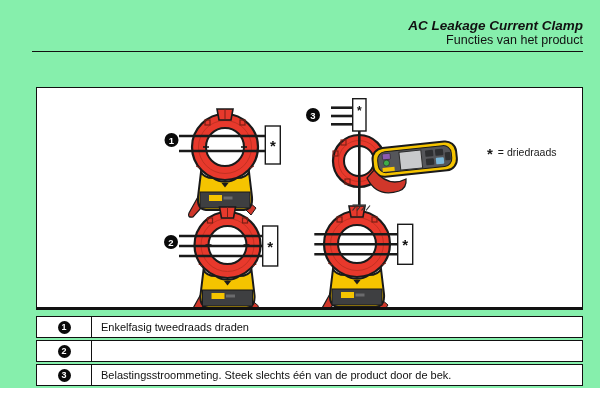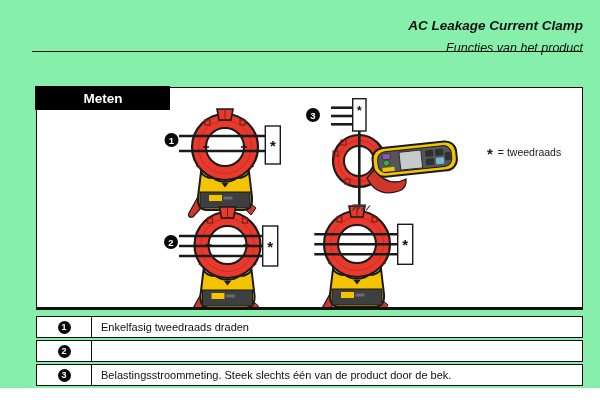--- a/index.html
+++ b/index.html
@@ -23,23 +23,21 @@
     line-height: 15px;
   }
   .doc-title {
     font-size: 13.5px;
     font-weight: bold;
     font-style: italic;
     color: #111;
   }
   .doc-subtitle {
     font-size: 12.5px;
-    font-style: italic;
     color: #111;
-    margin-top: 8px;
   }
   .header-rule {
     position: absolute;
     left: 32px;
     top: 51px;
     width: 551px;
     height: 0;
     border-top: 1.5px solid #111;
   }
 
@@ -153,27 +151,24 @@
 
 <div class="page">
 
   <div class="doc-header">
     <div class="doc-title">AC Leakage Current Clamp</div>
     <div class="doc-subtitle">Functies van het product</div>
   </div>
   <div class="header-rule"></div>
 
   <div class="figure-box">
-    <div class="meten-tab">
-      <span>Meten</span>
-    </div>
 
     <div class="legend">
       <span class="legend-symbol">*</span>
-      <span class="legend-text">= tweedraads</span>
+      <span class="legend-text">= driedraads</span>
     </div>
 
     <svg class="figure-canvas" viewBox="0 0 544 219">
       <defs>
 
         <g id="clampFace">
 
           <path d="M -26,48 L -36,66 Q -38,71 -32,70 L -24,61 Z" fill="#d0372a" stroke="#1a1a1a" stroke-width="1.2"></path>
           <path d="M 24,55 L 31,61 L 26,68 L 21,63 Z" fill="#d0372a" stroke="#1a1a1a" stroke-width="1"></path>
 

